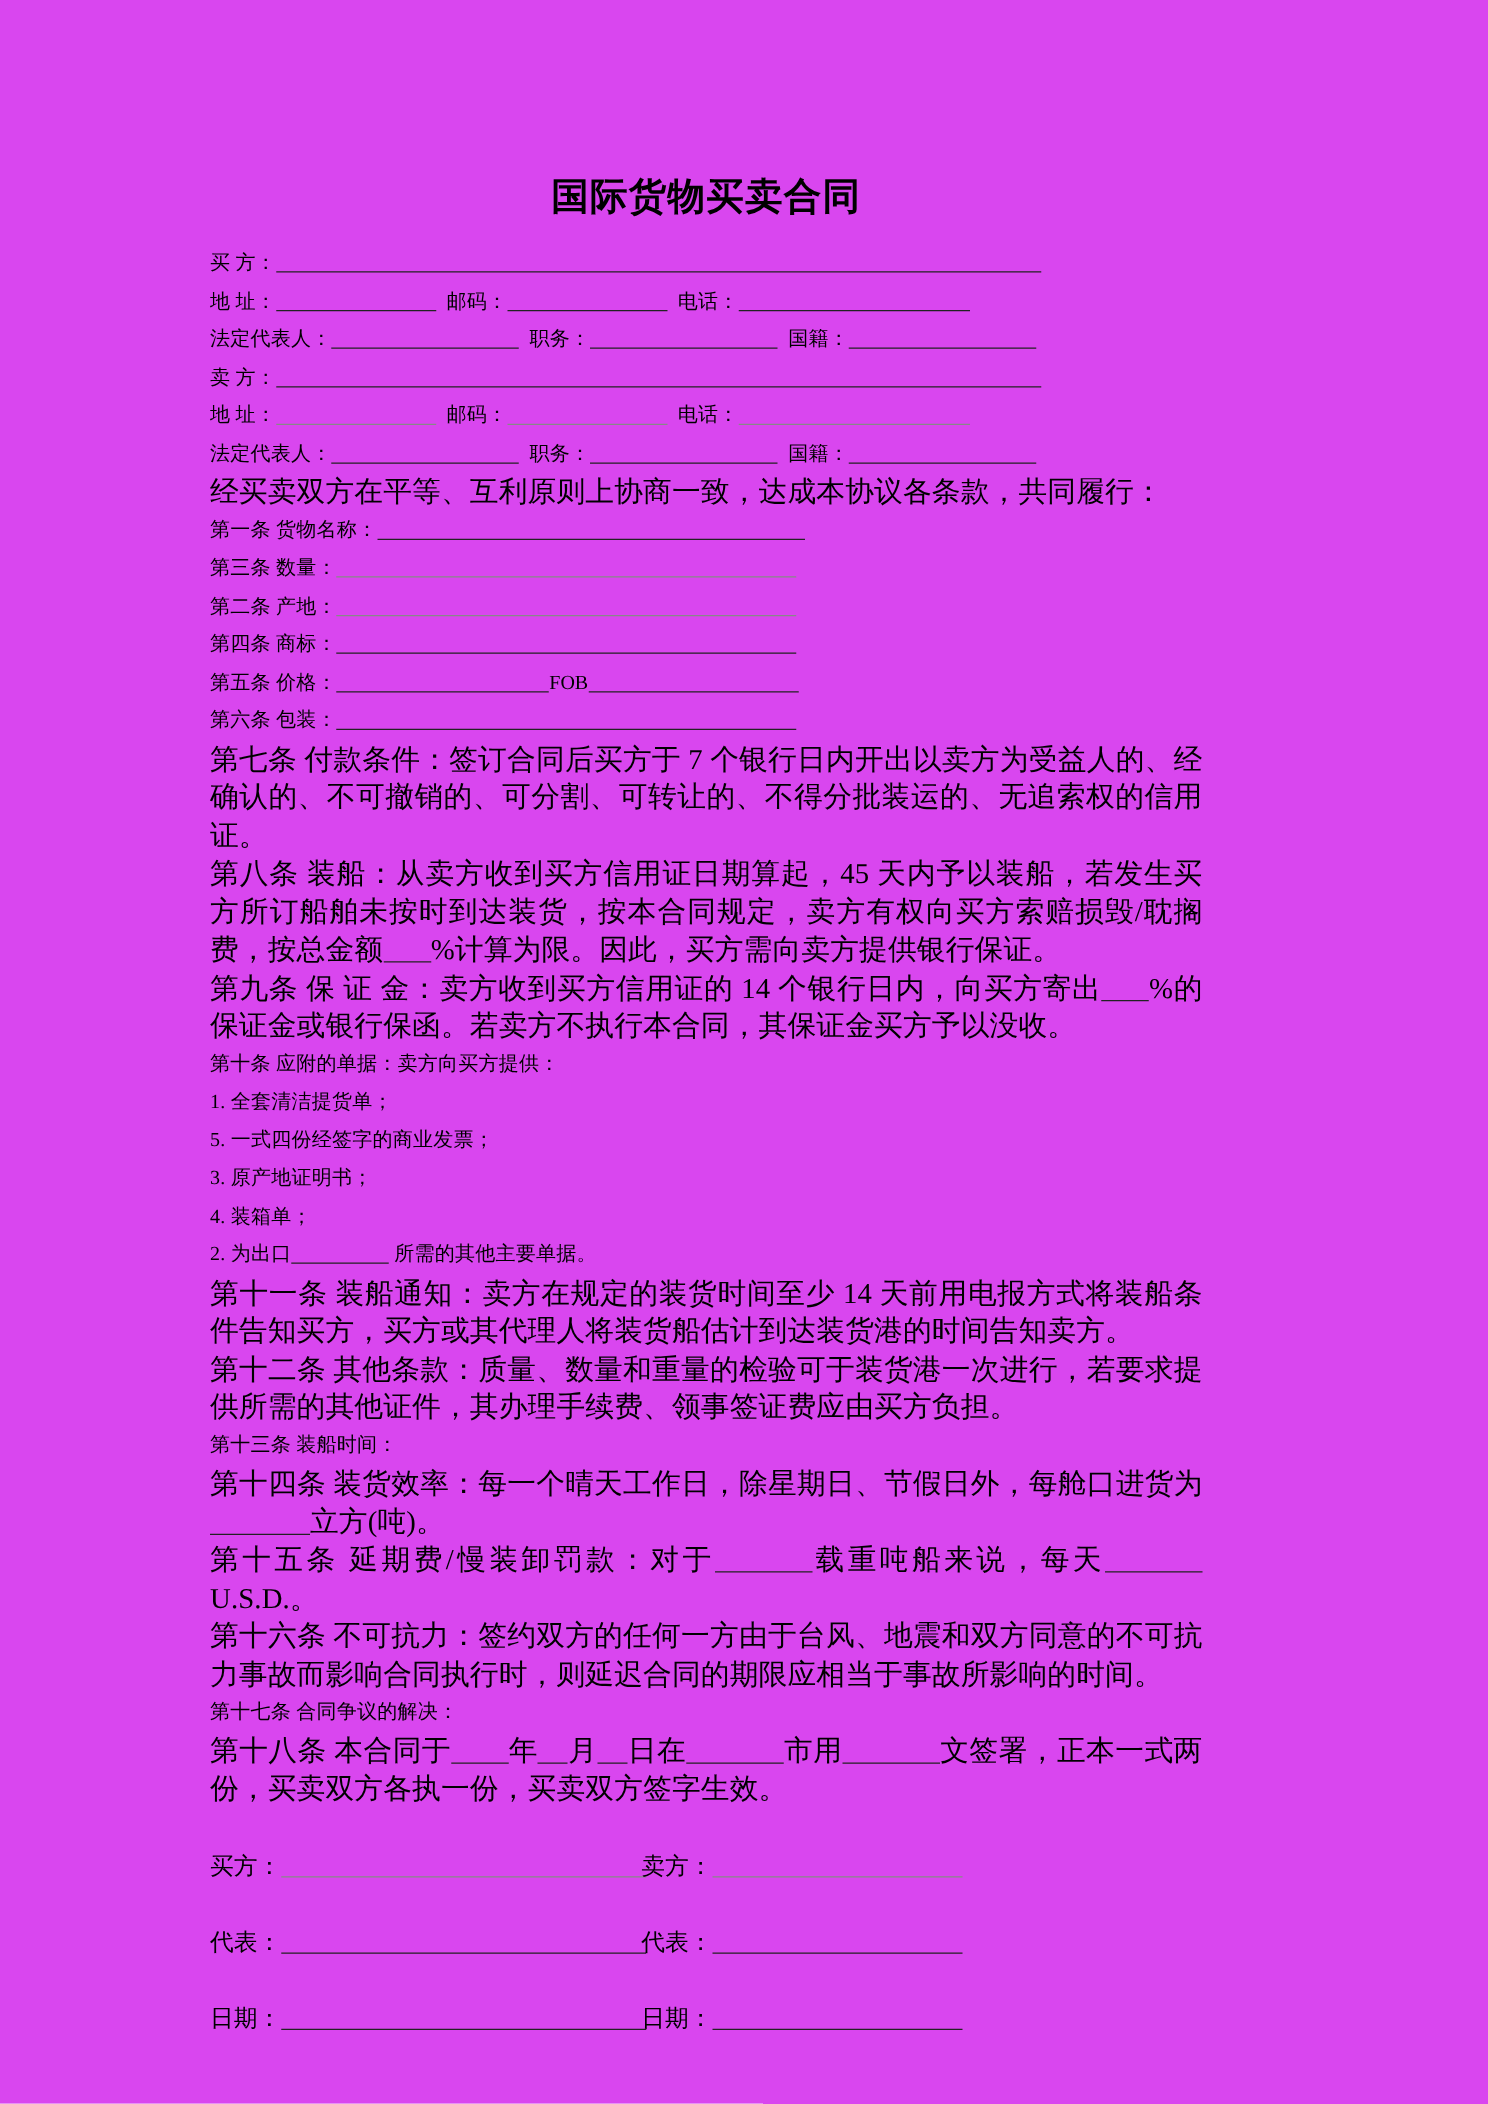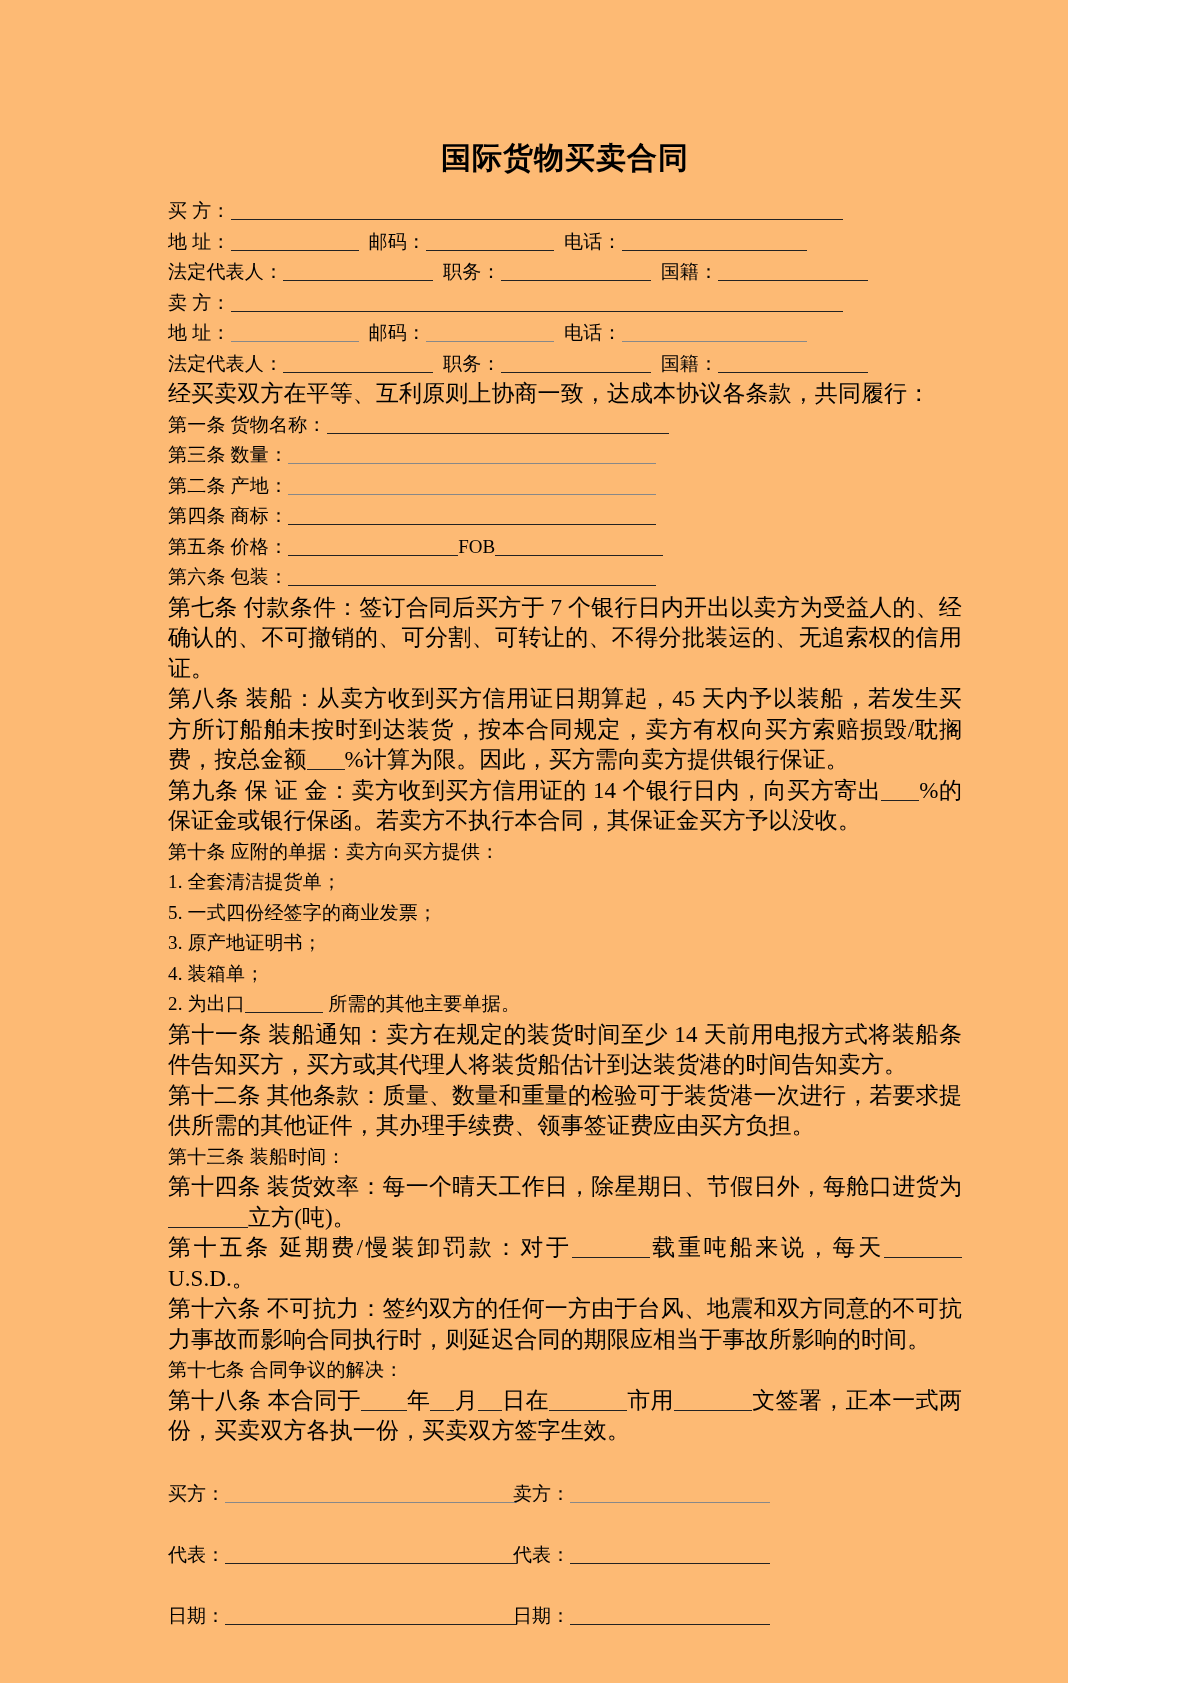--- a/index.html
+++ b/index.html
@@ -9,44 +9,44 @@
   }
   body {
     width: 1190px;
     height: 1683px;
     font-family: "Liberation Serif", "DejaVu Serif", serif;
     color: #000000;
     -webkit-font-smoothing: antialiased;
   }
   .page {
     position: relative;
-    width: 1068px;
+    width: 1190px;
     height: 1683px;
-    background: #fdba74;
+    background: #d946ef;
     box-sizing: border-box;
     padding: 0;
     overflow: hidden;
   }
   .content {
     position: absolute;
     left: 168px;
     top: 140px;
     width: 794px;
   }
   .doc-title {
     text-align: center;
     font-size: 30px;
     font-weight: bold;
     letter-spacing: 1px;
     margin: 0 0 20px 0;
     line-height: 1.2;
     font-family: "Liberation Sans", "DejaVu Sans", sans-serif;
   }
   .line {
-    font-size: 19px;
+    font-size: 16px;
     line-height: 30.5px;
     white-space: nowrap;
     letter-spacing: 0.2px;
   }
   .para {
     font-size: 23px;
     line-height: 30.5px;
     text-align: justify;
     text-justify: inter-ideograph;
     letter-spacing: 0.1px;

